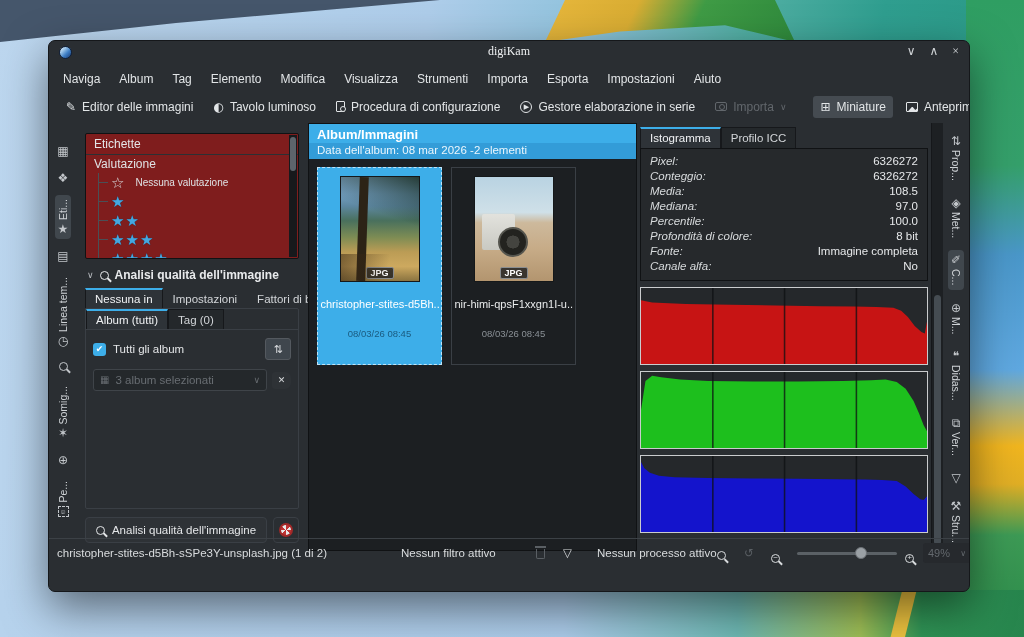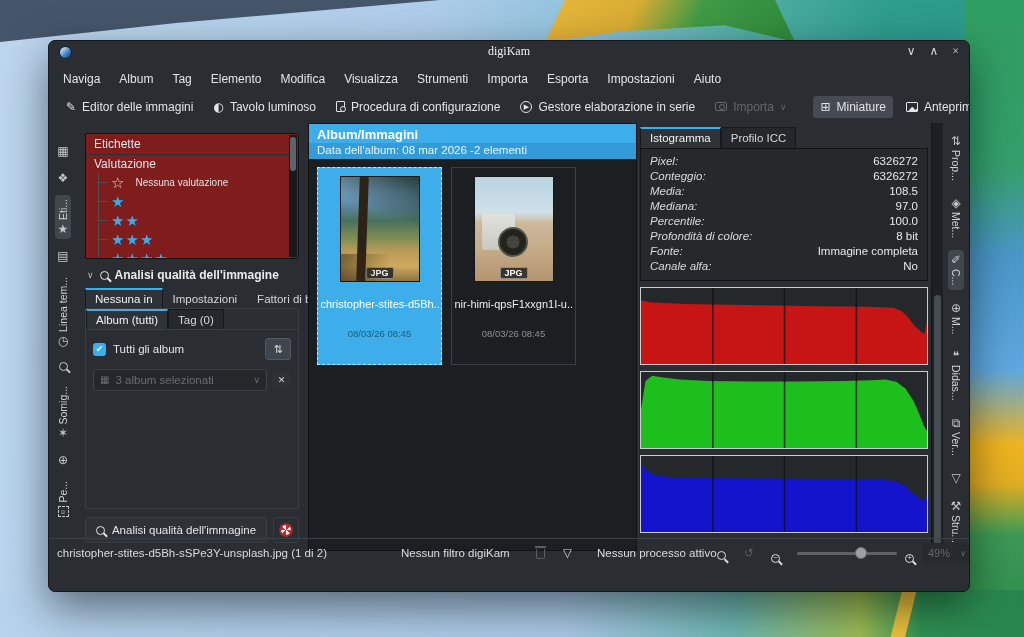--- a/index.html
+++ b/index.html
@@ -451,21 +451,21 @@
       </span>
       <span class="rtab">
         <i class="gicon">⚒</i>
         <span class="vlabel">Stru...</span>
       </span>
     </div>
   </div>
 
   <div class="statusbar">
     <span class="sb-item" style="left:8px">christopher-stites-d5Bh-sSPe3Y-unsplash.jpg (1 di 2)</span>
-    <span class="sb-item" style="left:352px">Nessun filtro digiKam</span>
+    <span class="sb-item" style="left:352px">Nessun filtro attivo</span>
     <span class="sb-item dis" style="left:487px;top:10px"><i class="i-trash"></i></span>
     <span class="sb-item" style="left:514px;top:7px">▽</span>
     <span class="sb-item" style="left:548px">Nessun processo attivo</span>
     <span class="sb-item" style="left:668px;top:11px"><i class="i-mag"></i></span>
     <span class="sb-item dis" style="left:695px;top:7px">↺</span>
     <span class="sb-item" style="left:722px;top:11px"><i class="i-mag">−</i></span>
     <span class="slider" style="left:748px">
         <span class="knob"></span>
       </span>
     <span class="sb-item" style="left:856px;top:11px"><i class="i-mag">+</i></span>

